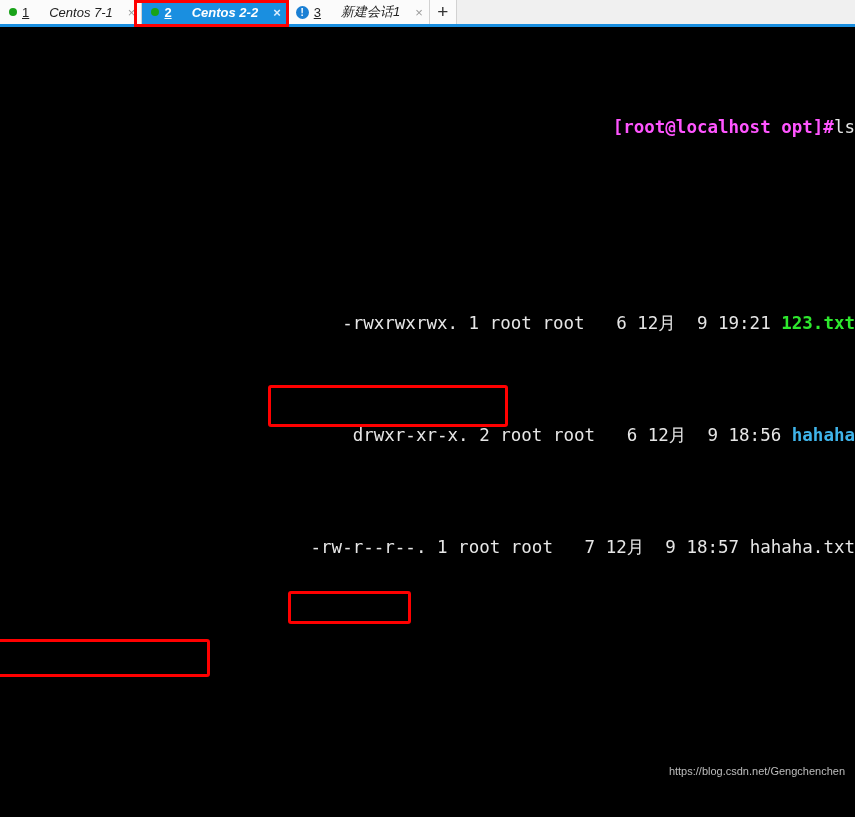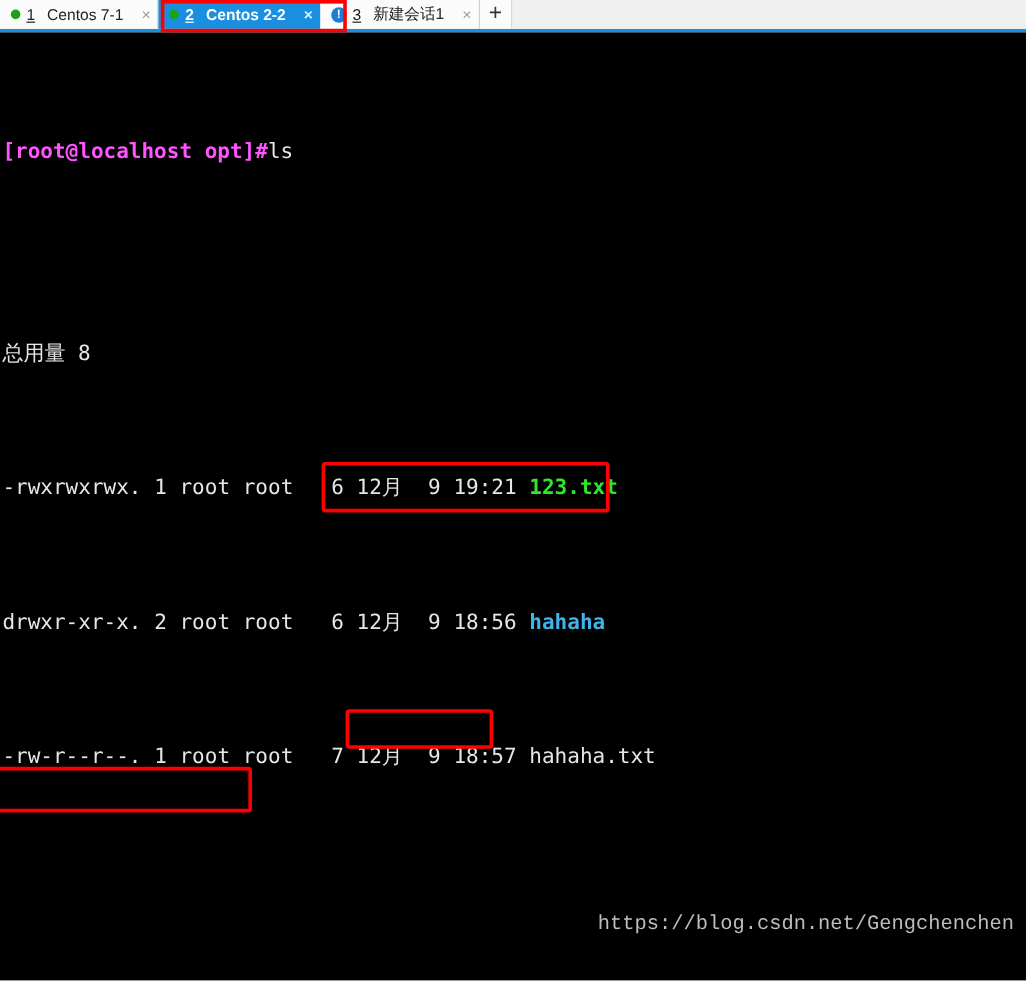--- a/index.html
+++ b/index.html
@@ -60,21 +60,21 @@
     font-size: 10px;
     font-weight: bold;
     line-height: 13px;
     text-align: center;
     flex: 0 0 auto;
     display: inline-block;
   }
   .tab .tnum {
     text-decoration: underline;
   }
-  .tab .tlabel { margin-left: 5px; }
+  .tab .tlabel { margin-left: 15px; font-style: italic; }
   .tab .tclose {
     margin-left: 10px;
     color: #9a9a9a;
     font-size: 13px;
     line-height: 1;
   }
   .tab.active .tclose { color: #dcefff; }
   #newtab {
     display: flex;
     align-items: center;
@@ -109,20 +109,21 @@
     background: #000000;
     height: 790px;
     width: 855px;
     box-sizing: border-box;
     padding: 2px 0 12px 2px;
     font-family: "DejaVu Sans Mono", "Liberation Mono", monospace;
     font-size: 17.5px;
     line-height: 28px;
     color: #cccccc;
     overflow: hidden;
+    text-align: right;
   }
   #term-lines { white-space: pre; }
   .line { white-space: pre; height: 28px; }
 
   
   .c-prompt  { color: #ff55ff; font-weight: bold; }
   .c-white   { color: #e6e6e6; }
   .c-green   { color: #2ee82e; font-weight: bold; }
   .c-cyan    { color: #3fb4ea; font-weight: bold; }
 
@@ -137,22 +138,22 @@
   }
   #redbox-su     { left: 268px; top: 358px; width: 240px; height: 42px; }
   #redbox-cdssh  { left: 288px; top: 564px; width: 123px; height: 33px; }
   #redbox-auth   { left: -4px;  top: 612px; width: 214px; height: 38px; }
 
   #watermark {
     position: absolute;
     right: 10px;
     bottom: 32px;
     color: #bdbdbd;
-    font-size: 17px;
-    font-family: Liberation Mono, monospace;
+    font-size: 11px;
+    font-family: Liberation Sans, sans-serif;
     z-index: 6;
     margin-top: 24px;
   }
 </style>
 </head>
 <body>
 
 <div id="tabbar">
 
   <div class="tab">
@@ -183,21 +184,20 @@
 </div>
 
 <div id="terminal">
 
   <div id="term-lines">
 
     <div class="line"><span class="c-prompt">[root@localhost opt]#</span><span class="c-white">ls</span></div>
 
 
 
-    <div class="line"><span class="c-white">总用量 8</span></div>
 
     <div class="line"><span class="c-white">-rwxrwxrwx.</span><span class="c-white"> </span><span class="c-white">1</span><span class="c-white"> </span><span class="c-white">root</span><span class="c-white"> </span><span class="c-white">root</span><span class="c-white">   </span><span class="c-white">6</span><span class="c-white"> </span><span class="c-white">12月</span><span class="c-white">  </span><span class="c-white">9</span><span class="c-white"> </span><span class="c-white">19:21</span><span class="c-white"> </span><span class="c-green">123.txt</span></div>
 
     <div class="line"><span class="c-white">drwxr-xr-x.</span><span class="c-white"> </span><span class="c-white">2</span><span class="c-white"> </span><span class="c-white">root</span><span class="c-white"> </span><span class="c-white">root</span><span class="c-white">   </span><span class="c-white">6</span><span class="c-white"> </span><span class="c-white">12月</span><span class="c-white">  </span><span class="c-white">9</span><span class="c-white"> </span><span class="c-white">18:56</span><span class="c-white"> </span><span class="c-cyan">hahaha</span></div>
 
     <div class="line"><span class="c-white">-rw-r--r--.</span><span class="c-white"> </span><span class="c-white">1</span><span class="c-white"> </span><span class="c-white">root</span><span class="c-white"> </span><span class="c-white">root</span><span class="c-white">   </span><span class="c-white">7</span><span class="c-white"> </span><span class="c-white">12月</span><span class="c-white">  </span><span class="c-white">9</span><span class="c-white"> </span><span class="c-white">18:57</span><span class="c-white"> </span><span class="c-white">hahaha.txt</span></div>
 
     
 
     

